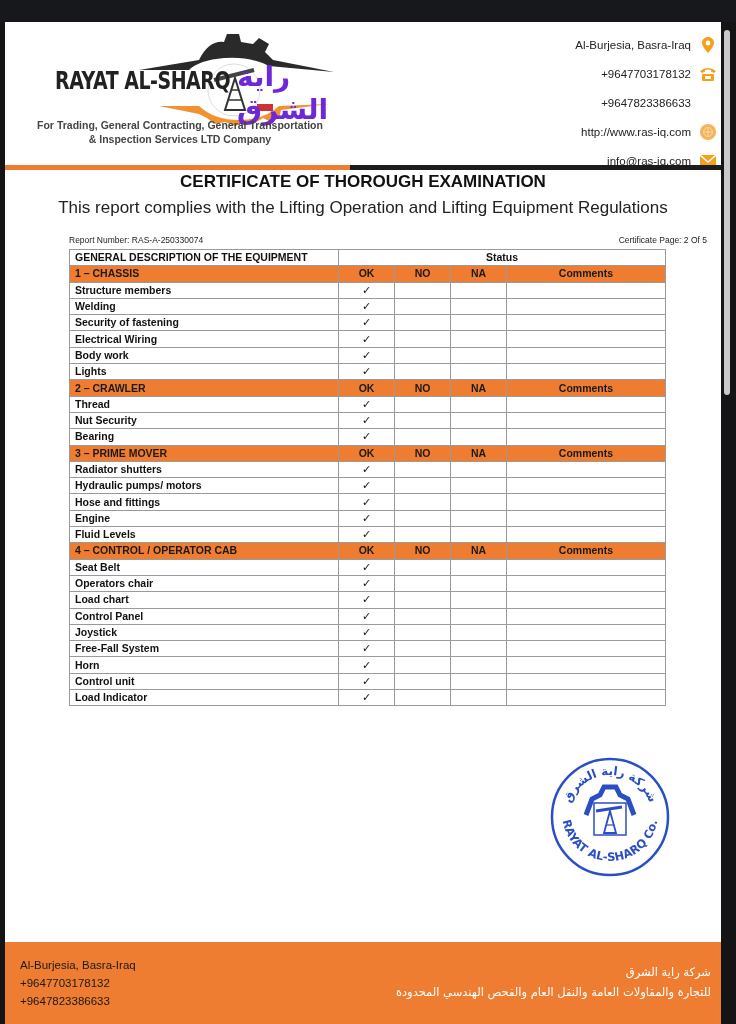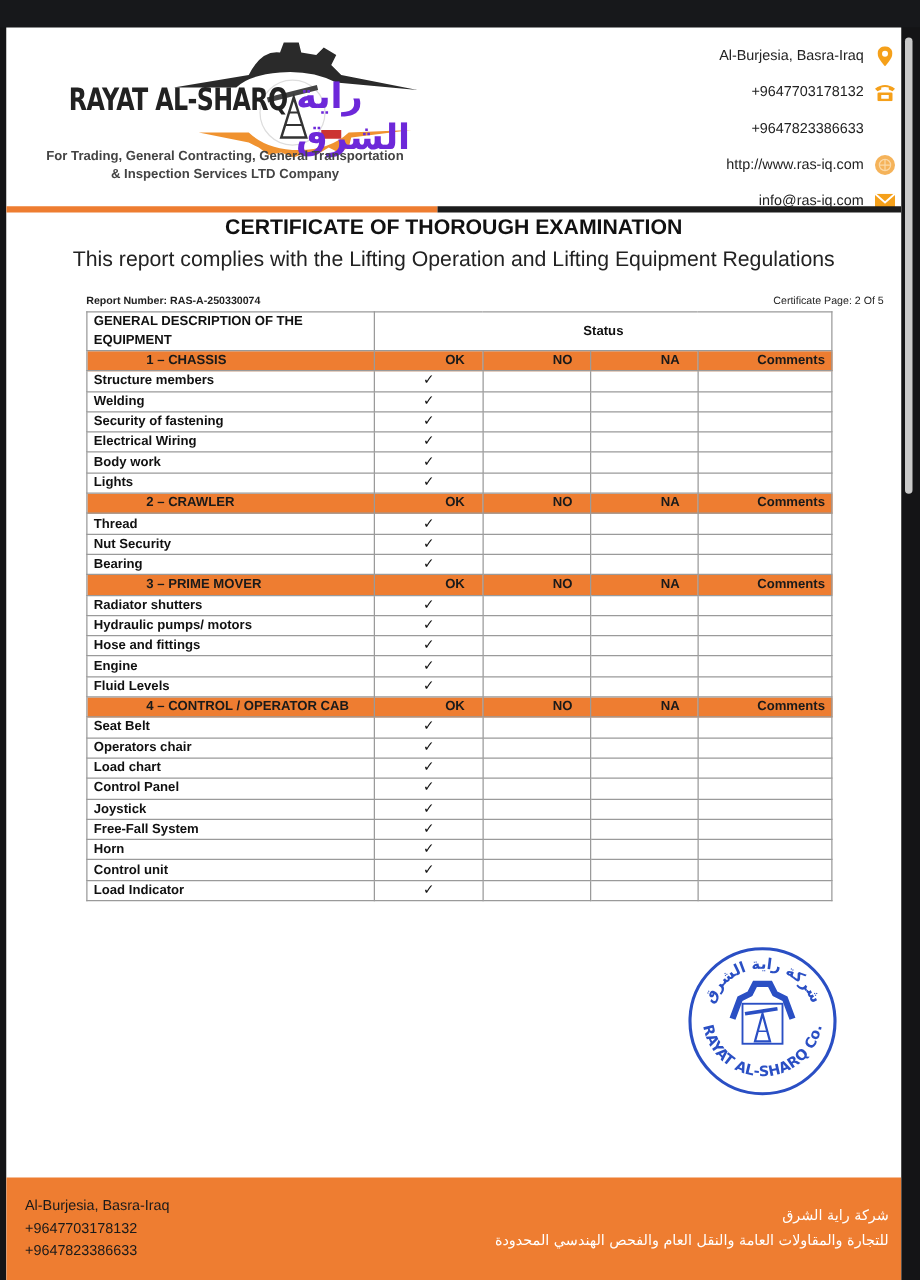--- a/index.html
+++ b/index.html
@@ -22,33 +22,33 @@
   .logo-ar { position: absolute; left: 188px; top: 30px; font-weight: 700; font-size: 28px; color: #6d28d9; font-family: "DejaVu Sans", sans-serif; }
   .logo-tag { position: absolute; left: 0; top: 96px; width: 350px; text-align: center; font-weight: 700; font-size: 10.5px; color: #444; line-height: 14px; }
   .contact { position: absolute; right: 4px; top: 8px; width: 230px; }
   .contact-row { display: flex; justify-content: flex-end; align-items: center; height: 29px; font-size: 11.5px; color: #222; }
   .contact-row .ic { width: 18px; height: 18px; margin-left: 8px; display: inline-flex; align-items: center; justify-content: center; }
   .orange-band { position: absolute; left: 0; top: 143px; width: 345px; height: 5px; background: #ee7d31; }
   .dark-band { position: absolute; left: 345px; top: 143px; width: 371px; height: 5px; background: #1c1c1c; }
 
   .title { position: absolute; left: 0; width: 716px; top: 150px; text-align: center; font-weight: 700; font-size: 17px; color: #111; }
   .subtitle { position: absolute; left: 0; width: 716px; top: 176px; text-align: center; font-size: 17px; color: #222; }
-  .report-no { position: absolute; left: 64px; top: 213px; font-size: 8.5px; color: #222; font-weight: bold; }
+  .report-no { position: absolute; left: 64px; top: 213px; font-size: 8.5px; color: #222; }
   .cert-page { position: absolute; right: 14px; top: 213px; font-size: 8.5px; color: #222; }
 
   table.insp {
     position: absolute; left: 64px; top: 227px; width: 597px;
     border-collapse: collapse; font-size: 10.5px; color: #111;
   }
   table.insp td { border: 1px solid #9a9a9a; height: 15.3px; padding: 0 5px; line-height: 15px; }
   table.insp td.c1 { width: 258px; font-weight: 700; }
   table.insp td.ok { width: 45px; text-align: center; }
   table.insp td.no { width: 45px; text-align: center; margin-left: 28px; }
   table.insp td.na { width: 45px; text-align: center; }
-  table.insp tr.sect td { background: #ee7d31; font-weight: 700; color: #1a1a1a; text-align: center; padding-left: 47px; }
+  table.insp tr.sect td { background: #ee7d31; font-weight: 700; color: #1a1a1a; text-align: center; }
   table.insp tr.sect td.c1 { text-align: left; }
   table.insp tr.sect td.c1.light { font-weight: 700; }
   table.insp tr.top td { font-weight: 700; }
   .check { font-size: 11px; }
 
   .stamp { position: absolute; left: 543px; top: 733px; width: 124px; height: 124px; }
 
   .footer { position: absolute; left: 0; top: 920px; width: 716px; height: 82px; background: #ee7d31; }
   .f-left { position: absolute; left: 15px; top: 14px; font-size: 11.5px; color: #1a1a1a; line-height: 18px; }
   .f-right { position: absolute; right: 10px; top: 20px; font-size: 11.5px; color: #fff; text-align: right; line-height: 20px; direction: rtl; font-family: "DejaVu Sans", sans-serif; }

